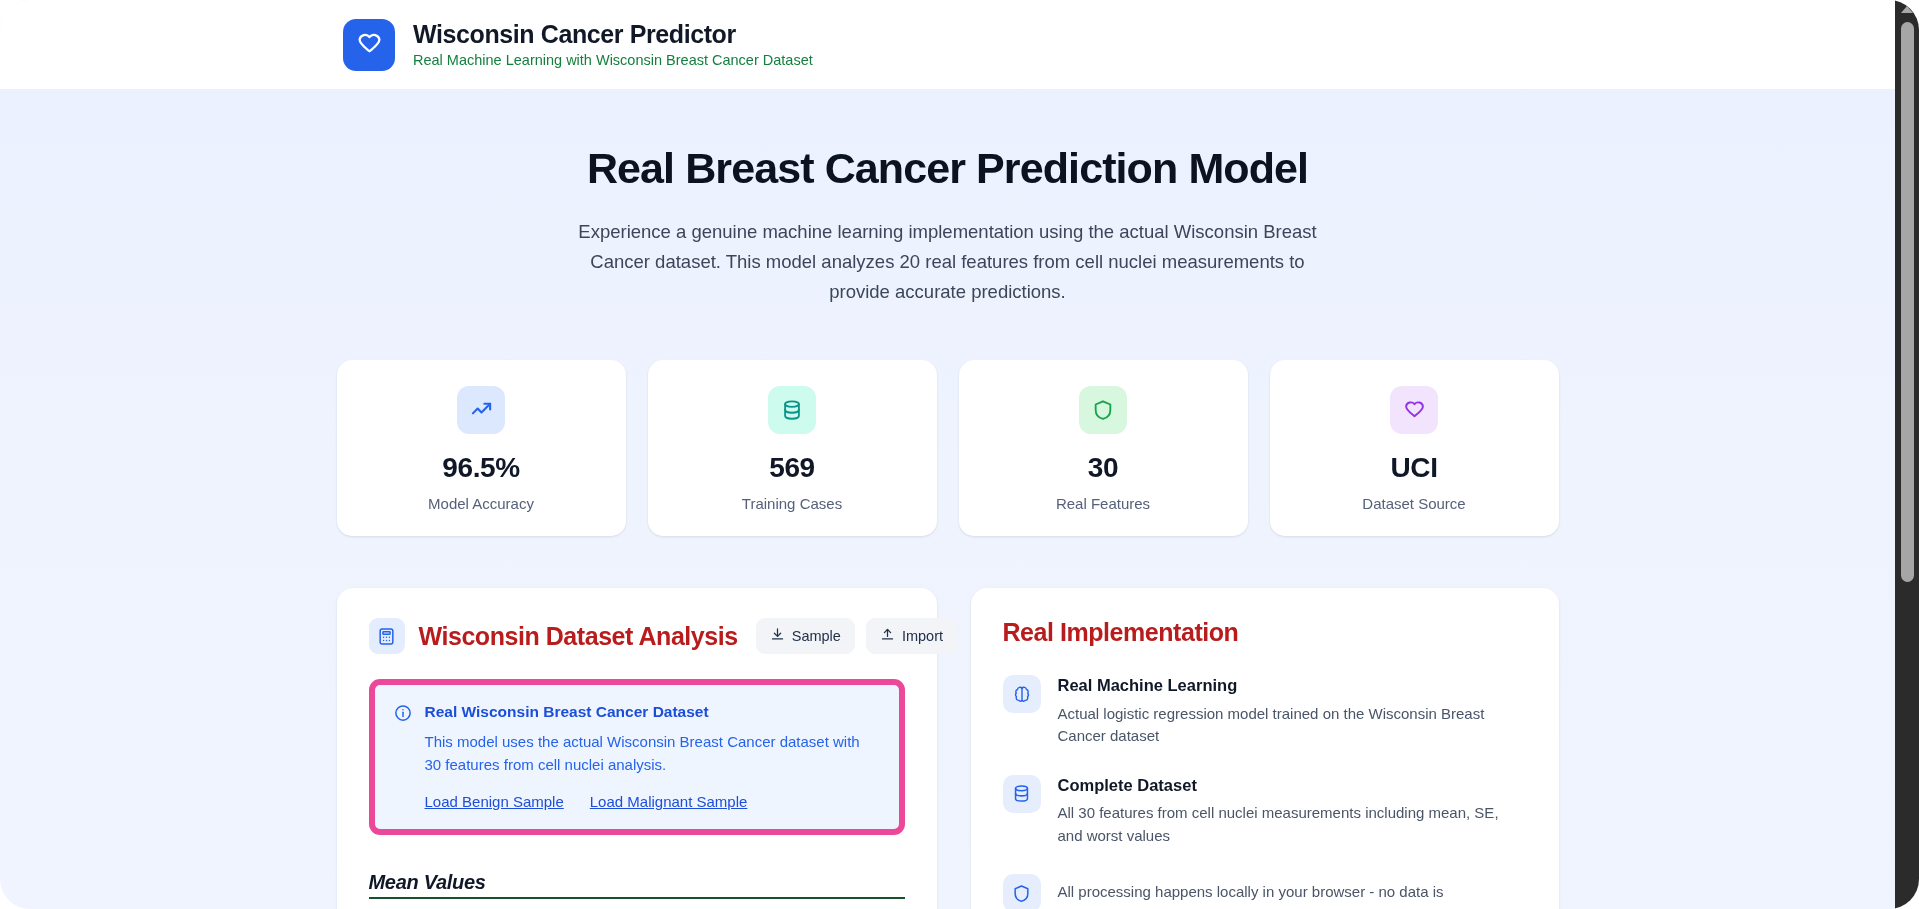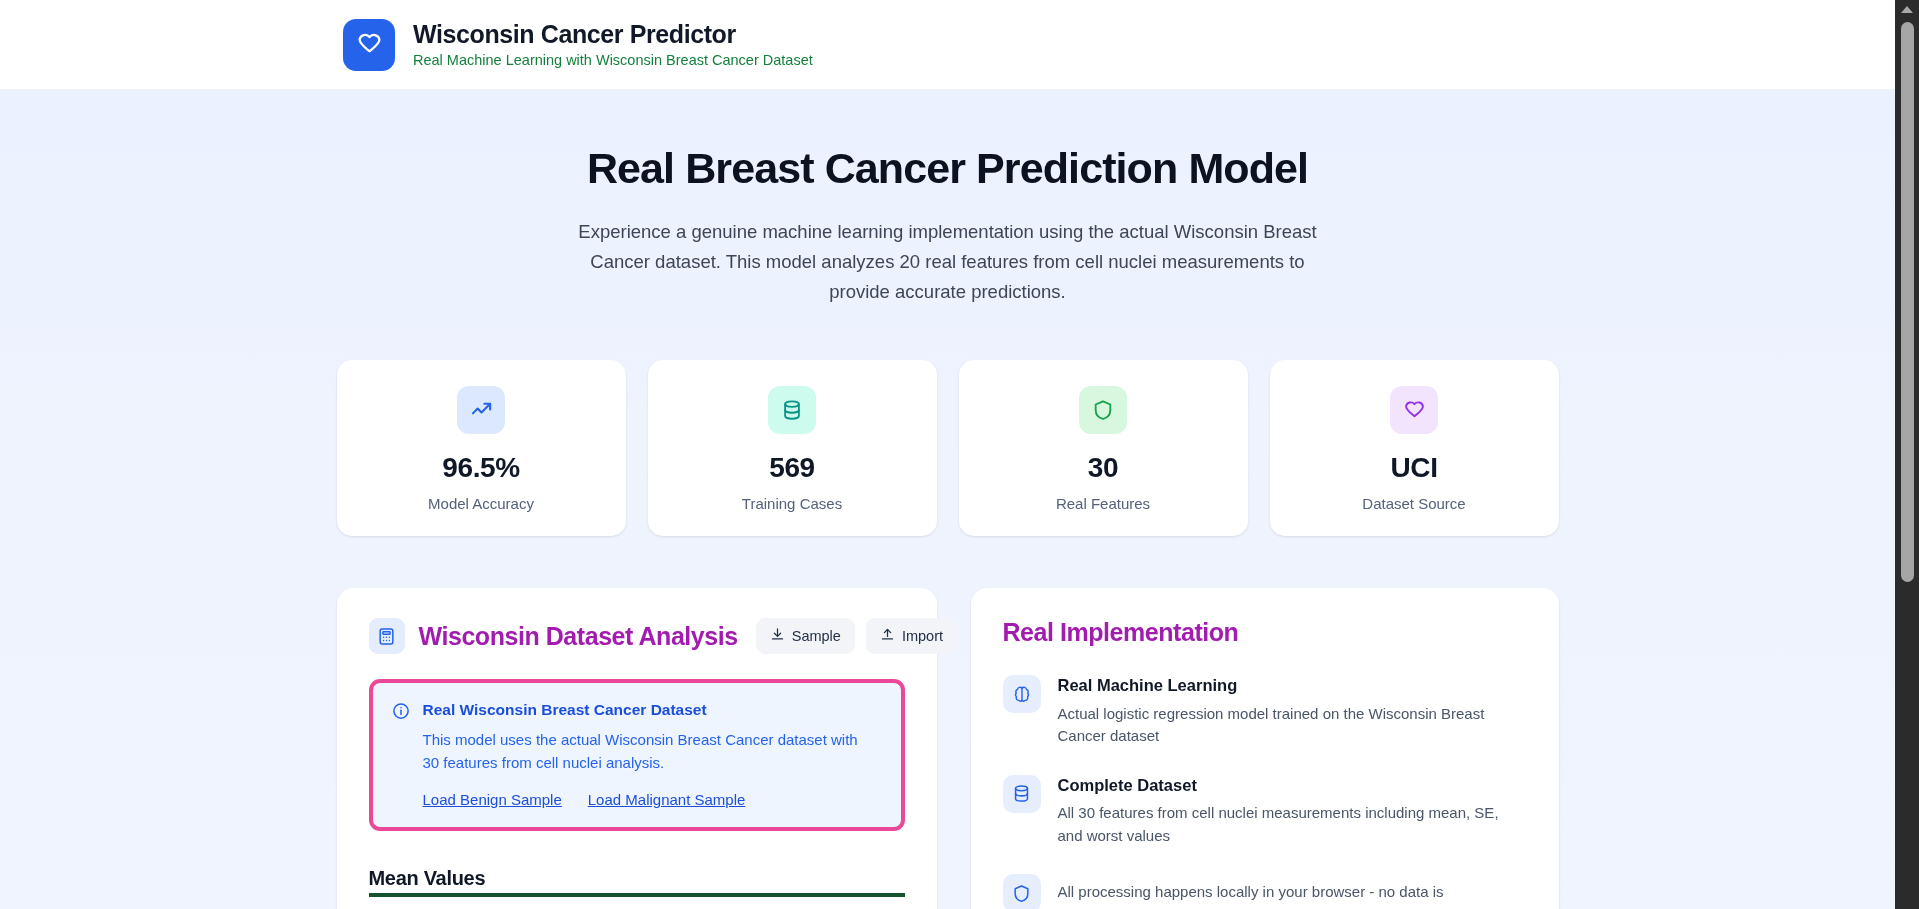--- a/index.html
+++ b/index.html
@@ -9,20 +9,21 @@
     background: #ffffff;
     color: #0f172a;
     -webkit-font-smoothing: antialiased;
   }
 
   .viewport {
     position: relative;
     width: 1919px;
     height: 909px;
     overflow: hidden;
+    border-radius: 30px;
   }
 
   .page {
     position: absolute;
     inset: 0 24px 0 0;
     overflow: hidden;
     background: linear-gradient(180deg, #eaf1fe 0%, #eef3fe 45%, #f0f4ff 100%);
   }
 
   
@@ -131,21 +132,21 @@
     width: 36px; height: 36px;
     border-radius: 9px;
     background: #e3edfe;
     display: flex; align-items: center; justify-content: center;
     flex: none;
   }
   .panel-title {
     font-size: 25px;
     font-weight: 700;
     letter-spacing: -0.45px;
-    color: #a21caf;
+    color: #b91c1c;
     white-space: nowrap;
   }
   .head-actions { display: flex; gap: 11px; margin-left: 4px; }
   .chip {
     display: inline-flex;
     align-items: center;
     gap: 7px;
     background: #f2f4f7;
     border: none;
     border-radius: 9px;
@@ -154,21 +155,21 @@
     font-size: 14.5px;
     color: #22304a;
     cursor: pointer;
     white-space: nowrap;
   }
 
   
   .alert {
     margin-top: 25px;
     background: #eff5ff;
-    border: 4px solid #ec4899;
+    border: 6px solid #ec4899;
     border-radius: 11px;
     padding: 17px 19px 19px;
     display: flex;
     gap: 13px;
   }
   .alert-ico { flex: none; padding-top: 2px; }
   .alert-title {
     font-size: 15.5px;
     font-weight: 700;
     color: #1b4ed8;
@@ -193,21 +194,22 @@
     cursor: pointer;
   }
 
   .section-title {
     margin-top: 36px;
     font-size: 20px;
     font-weight: 700;
     letter-spacing: -0.3px;
     color: #101828;
     padding-bottom: 3px;
-    border-bottom: 4px solid #14532d;
+    border-bottom: 2px solid #14532d;
+    font-style: italic;
   }
 
   
   .impl-list { margin-top: 28px; display: flex; flex-direction: column; gap: 27px; }
   .impl-item { display: flex; gap: 17px; }
   .impl-ico {
     width: 38px; height: 38px;
     border-radius: 10px;
     background: #e6eefe;
     display: flex; align-items: center; justify-content: center;

